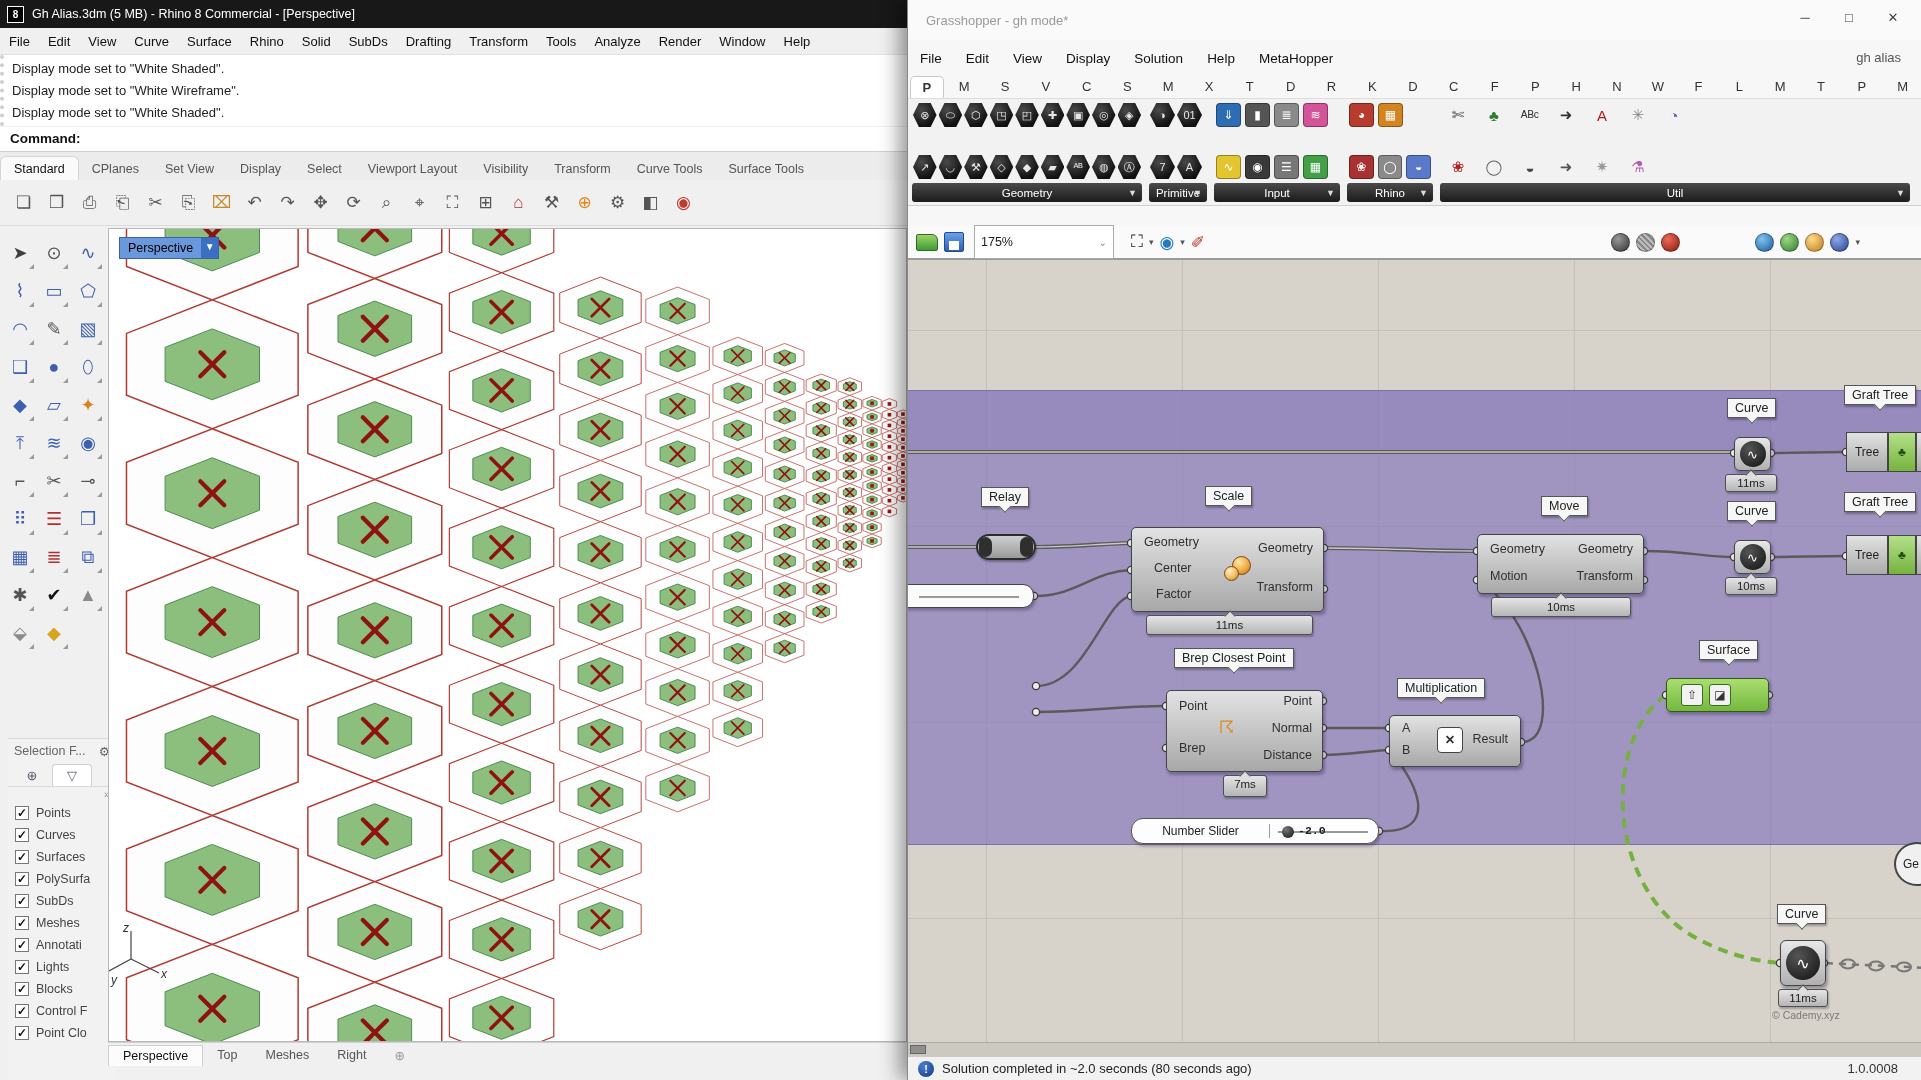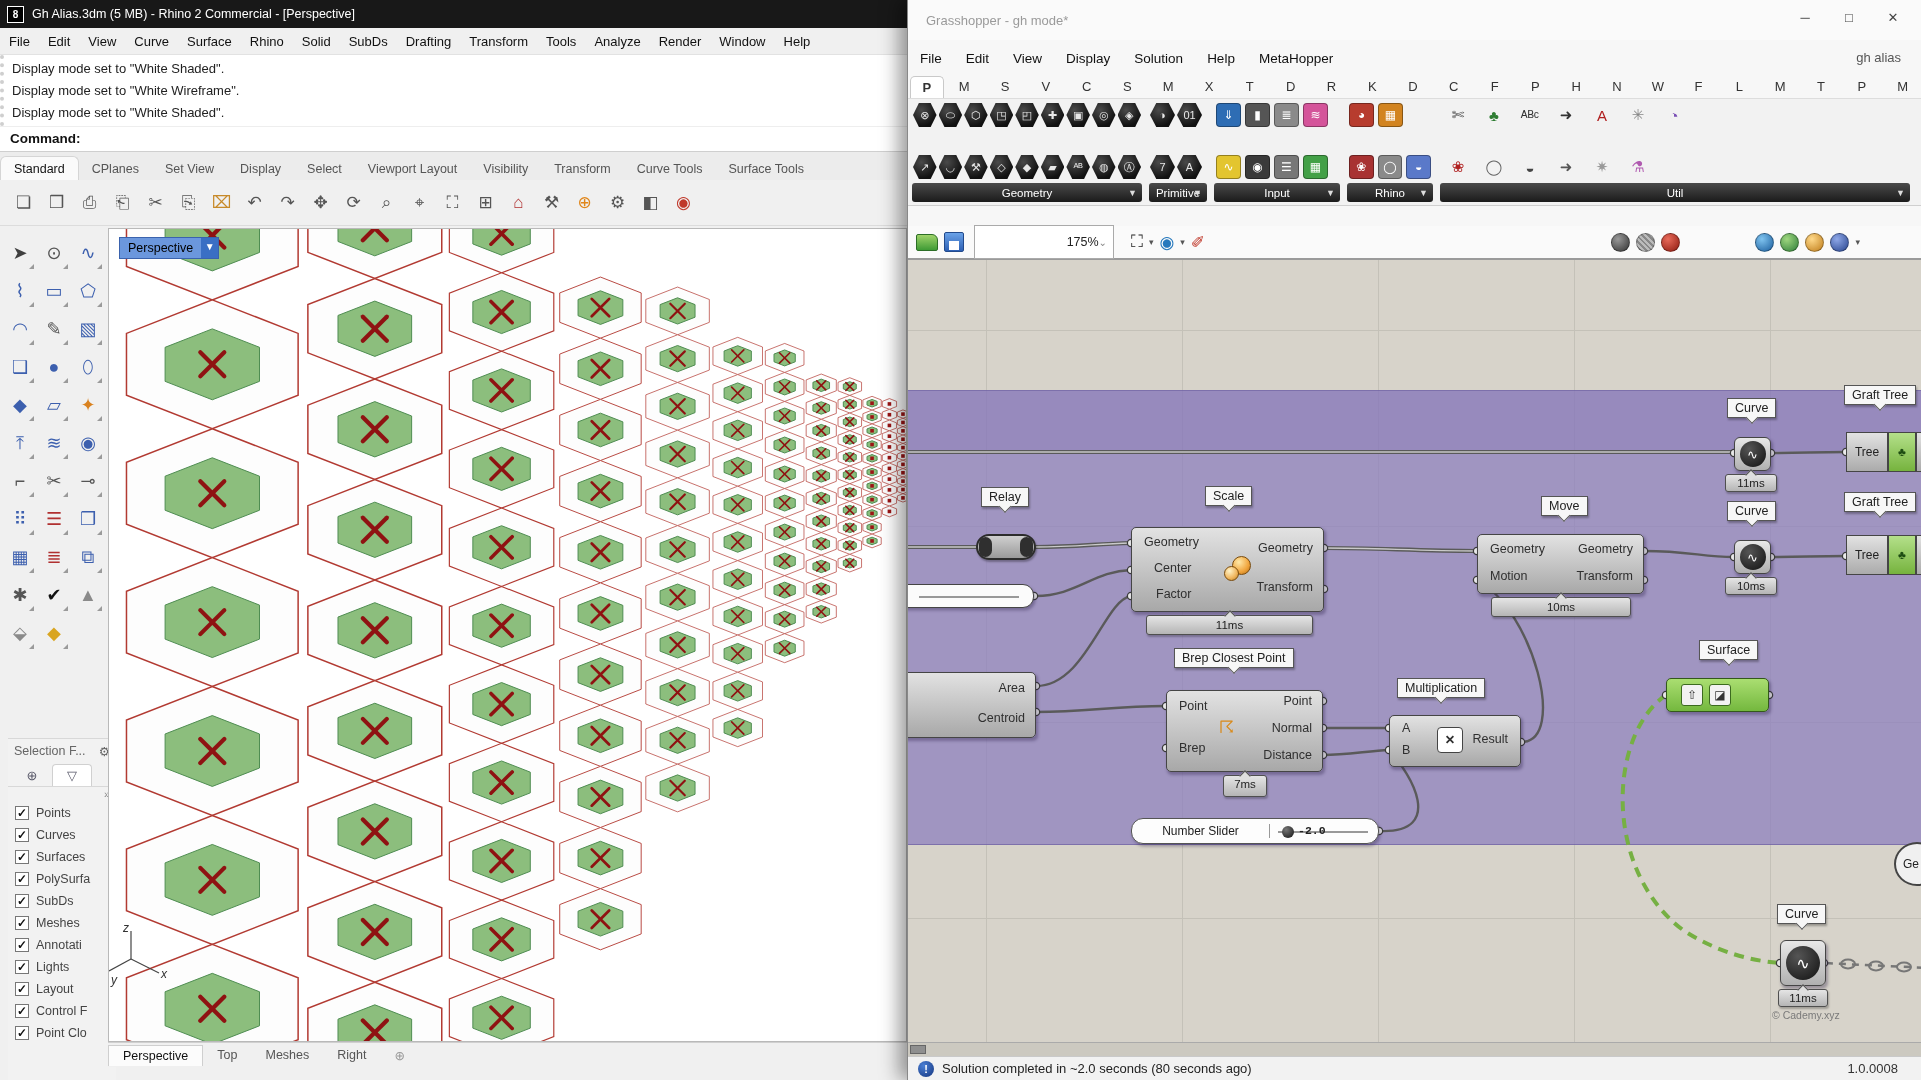--- a/index.html
+++ b/index.html
@@ -104,21 +104,21 @@
     justify-content:center; position:relative; }
   .ghcat i { position:absolute; right:5px; font-style:normal; font-size:9px; color:#ddd; }
   #gh-canvasbar { position:absolute; left:0; top:226px; width:100%; height:34px; background:#fafafa;
     border-bottom:2px solid #9a9a9a; display:flex; align-items:center; }
   #folder-icon { width:22px; height:17px; background:linear-gradient(180deg,#9fd36a,#3f9b35);
     border:1px solid #2c6e26; border-radius:2px 6px 2px 2px; margin:0 6px 0 8px; }
   #save-icon { width:20px; height:20px; background:linear-gradient(180deg,#6aa2e8,#2d5fb3);
     border:1px solid #224a8c; border-radius:2px; margin-right:10px; position:relative; }
   #save-icon::after { content:""; position:absolute; left:4px; top:8px; width:10px; height:9px; background:#fff; }
   #zoom-combo { width:140px; height:22px; background:#fff; border:1px solid #aaa; font-size:12.5px;
-    color:#222; display:flex; align-items:center; justify-content:flex-end; padding:16px 6px; margin-right:14px; }
+    color:#222; display:flex; align-items:center; justify-content:space-between; padding:16px 6px; margin-right:14px; }
   #zoom-combo i { font-style:normal; color:#888; font-size:10px; }
   .cbar-icon { font-size:17px; color:#222; margin:0 3px; }
   .cbar-caret { font-size:9px; color:#555; margin:0 3px; }
   .ball { width:19px; height:19px; border-radius:50%; margin:0 3px; border:1px solid rgba(0,0,0,0.3); }
   
   #gh-canvas { position:absolute; left:0; top:260px; width:1014px; height:782px; overflow:hidden;
     background:#d7d3ca;
     background-image:linear-gradient(#c4c1b8 1px, transparent 1px),
                      linear-gradient(90deg,#c4c1b8 1px, transparent 1px);
     background-size:196px 196px; background-position:78px 70px; }
@@ -185,21 +185,21 @@
     padding-left:7px; }
   .surf-tile { width:22px; height:22px; background:#f2f2f2; border:1px solid #3c6b1f; border-radius:3px;
     display:flex; align-items:center; justify-content:center; font-size:12px; color:#333; margin-right:6px; }
 </style>
 </head>
 <body>
 
 <div id="rhino">
   <div id="r-titlebar">
     <div id="r-appicon">8</div>
-    <span>Gh Alias.3dm (5 MB) - Rhino 2 Commercial - [Perspective]</span>
+    <span>Gh Alias.3dm (5 MB) - Rhino 8 Commercial - [Perspective]</span>
   </div>
   <div id="r-menubar">
       <span>File</span>
       <span>Edit</span>
       <span>View</span>
       <span>Curve</span>
       <span>Surface</span>
       <span>Rhino</span>
       <span>Solid</span>
       <span>SubDs</span>
@@ -329,21 +329,21 @@
         <div class="chkrow">
           <div class="chkbox">✓</div>
           <span>Annotati</span>
         </div>
         <div class="chkrow">
           <div class="chkbox">✓</div>
           <span>Lights</span>
         </div>
         <div class="chkrow">
           <div class="chkbox">✓</div>
-          <span>Layout</span>
+          <span>Blocks</span>
         </div>
         <div class="chkrow">
           <div class="chkbox">✓</div>
           <span>Control F</span>
         </div>
         <div class="chkrow">
           <div class="chkbox">✓</div>
           <span>Point Clo</span>
         </div>
       </div>
@@ -1063,24 +1063,20 @@
         <circle cx="938" cy="556" r="3.6" fill="#ececec" stroke="#3a3a3a" stroke-width="1.3"></circle>
       </svg>
 
     <div class="gchip" style="left:73px;top:227px">Relay</div>
     <div id="relay-capsule"></div>
 
     <div class="gcomp" style="left:-30px;top:324px;width:156px;height:24px;border-radius:11px;background:#fbfbfb">
       <div style="position:absolute;left:40px;right:14px;top:11px;height:2px;background:#999"></div>
     </div>
 
-    <div class="gcomp" style="left:-26px;top:412px;width:154px;height:66px">
-      <span class="pout" style="top:8px;right:10px">Area</span>
-      <span class="pout" style="top:38px;right:10px">Centroid</span>
-    </div>
 
     <div class="gchip" style="left:297px;top:226px">Scale</div>
     <div class="gcomp" style="left:223px;top:267px;width:193px;height:85px">
       <span class="pin" style="top:7px;left:12px">Geometry</span>
       <span class="pin" style="top:33px;left:22px">Center</span>
       <span class="pin" style="top:59px;left:24px">Factor</span>
       <span class="pout" style="top:13px;right:10px">Geometry</span>
       <span class="pout" style="top:52px;right:10px">Transform</span>
       <span class="icon-balls" style="left:92px;top:28px"></span>
     </div>

